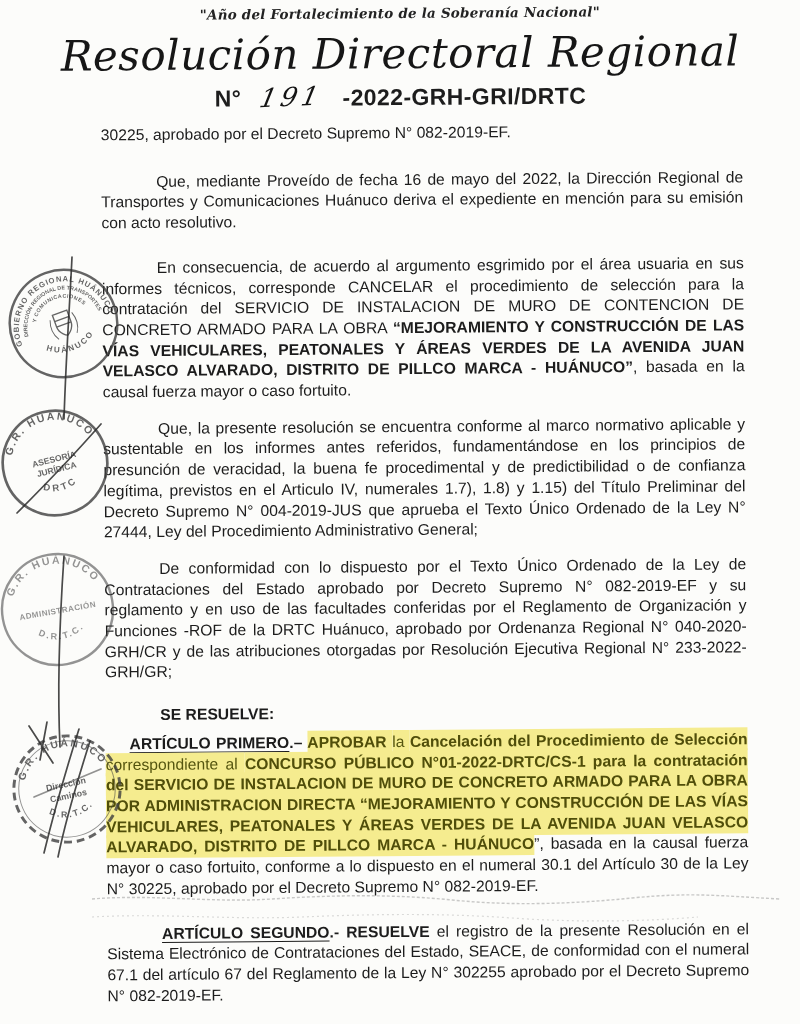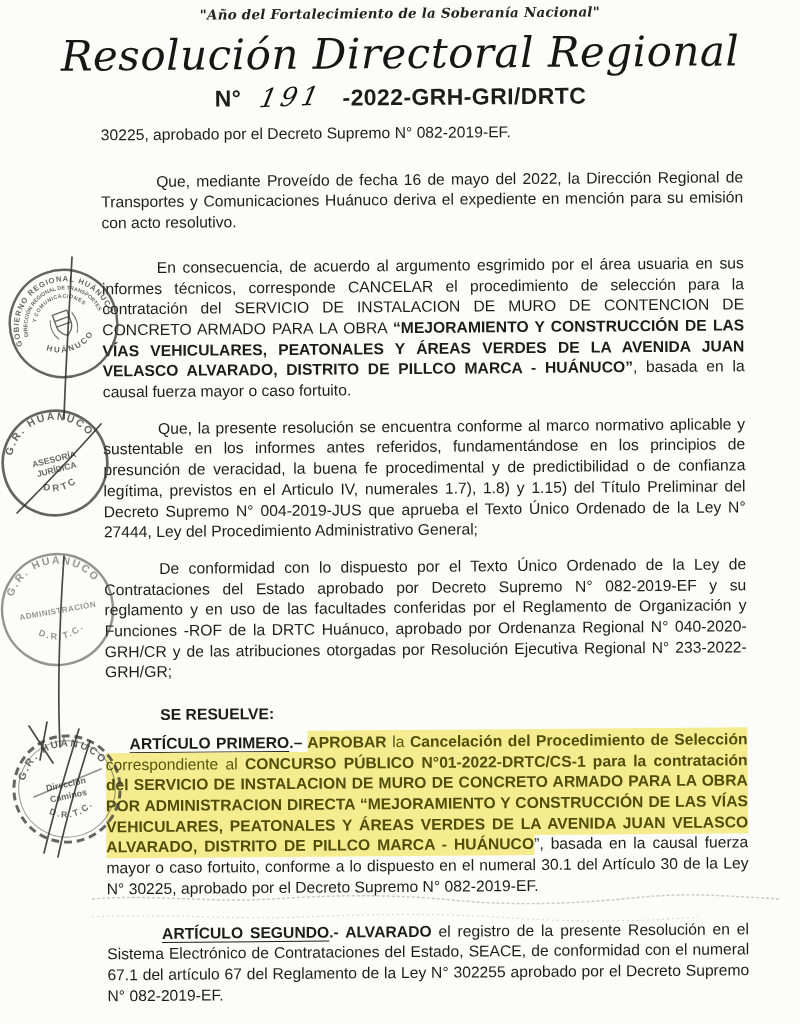--- a/index.html
+++ b/index.html
@@ -63,21 +63,21 @@
     </div>
 
     <div class="content">
       <p class="p0">30225, aprobado por el Decreto Supremo N° 082-2019-EF.</p>
       <p class="p1">Que, mediante Proveído de fecha 16 de mayo del 2022, la Dirección Regional de Transportes y Comunicaciones Huánuco deriva el expediente en mención para su emisión con acto resolutivo.</p>
       <p class="p2"><span>En consecuencia, de acuerdo al argumento esgrimido por el área usuaria en sus informes técnicos, corresponde CANCELAR el procedimiento de selección para la contratación del SERVICIO DE INSTALACION DE MURO DE CONTENCION DE CONCRETO ARMADO PARA LA OBRA </span><b>“MEJORAMIENTO Y CONSTRUCCIÓN DE LAS VÍAS VEHICULARES, PEATONALES Y ÁREAS VERDES DE LA AVENIDA JUAN VELASCO ALVARADO, DISTRITO DE PILLCO MARCA - HUÁNUCO”</b><span>, basada en la causal fuerza mayor o caso fortuito.</span></p>
       <p class="p3">Que, la presente resolución se encuentra conforme al marco normativo aplicable y sustentable en los informes antes referidos, fundamentándose en los principios de presunción de veracidad, la buena fe procedimental y de predictibilidad o de confianza legítima, previstos en el Articulo IV, numerales 1.7), 1.8) y 1.15) del Título Preliminar del Decreto Supremo N° 004-2019-JUS que aprueba el Texto Único Ordenado de la Ley N° 27444, Ley del Procedimiento Administrativo General;</p>
       <p class="p4">De conformidad con lo dispuesto por el Texto Único Ordenado de la Ley de Contrataciones del Estado aprobado por Decreto Supremo N° 082-2019-EF y su reglamento y en uso de las facultades conferidas por el Reglamento de Organización y Funciones -ROF de la DRTC Huánuco, aprobado por Ordenanza Regional N° 040-2020-GRH/CR y de las atribuciones otorgadas por Resolución Ejecutiva Regional N° 233-2022-GRH/GR;</p>
       <p class="se">SE RESUELVE:</p>
       <p class="art1"><b class="u">ARTÍCULO PRIMERO</b><b>.– </b><b class="hl">APROBAR </b><span class="hl">la </span><b class="hl">Cancelación del Procedimiento de Selección </b><span class="hl">correspondiente al </span><b class="hl">CONCURSO PÚBLICO N°01-2022-DRTC/CS-1 para la contratación del SERVICIO DE INSTALACION DE MURO DE CONCRETO ARMADO PARA LA OBRA POR ADMINISTRACION DIRECTA “MEJORAMIENTO Y CONSTRUCCIÓN DE LAS VÍAS VEHICULARES, PEATONALES Y ÁREAS VERDES DE LA AVENIDA JUAN VELASCO ALVARADO, DISTRITO DE PILLCO MARCA - HUÁNUCO</b><span>”, basada en la causal fuerza mayor o caso fortuito, conforme a lo dispuesto en el numeral 30.1 del Artículo 30 de la Ley N° 30225, aprobado por el Decreto Supremo N° 082-2019-EF.</span></p>
-      <p class="art2"><b class="u">ARTÍCULO SEGUNDO</b><b>.- </b><b>ALVARADO</b><span> el registro de la presente Resolución en el Sistema Electrónico de Contrataciones del Estado, SEACE, de conformidad con el numeral 67.1 del artículo 67 del Reglamento de la Ley N° 302255 aprobado por el Decreto Supremo N° 082-2019-EF.</span></p>
+      <p class="art2"><b class="u">ARTÍCULO SEGUNDO</b><b>.- </b><b>RESUELVE</b><span> el registro de la presente Resolución en el Sistema Electrónico de Contrataciones del Estado, SEACE, de conformidad con el numeral 67.1 del artículo 67 del Reglamento de la Ley N° 302255 aprobado por el Decreto Supremo N° 082-2019-EF.</span></p>
     </div>
   </div>
 
   <svg class="stamp" style="left:6px; top:266px;" width="115" height="115" viewBox="0 0 120 120">
     <g transform="rotate(-20 60 60)">
       <circle cx="60" cy="60" r="56" fill="none" stroke="#3f3f3f" stroke-width="2.6"></circle>
       <defs>
         <path id="a1t" d="M14,78 A48,48 0 1 1 106,78"></path>
         <path id="a1m1" d="M23,76 A39,39 0 1 1 97,76"></path>
         <path id="a1m2" d="M32,74 A30,30 0 1 1 88,74"></path>

